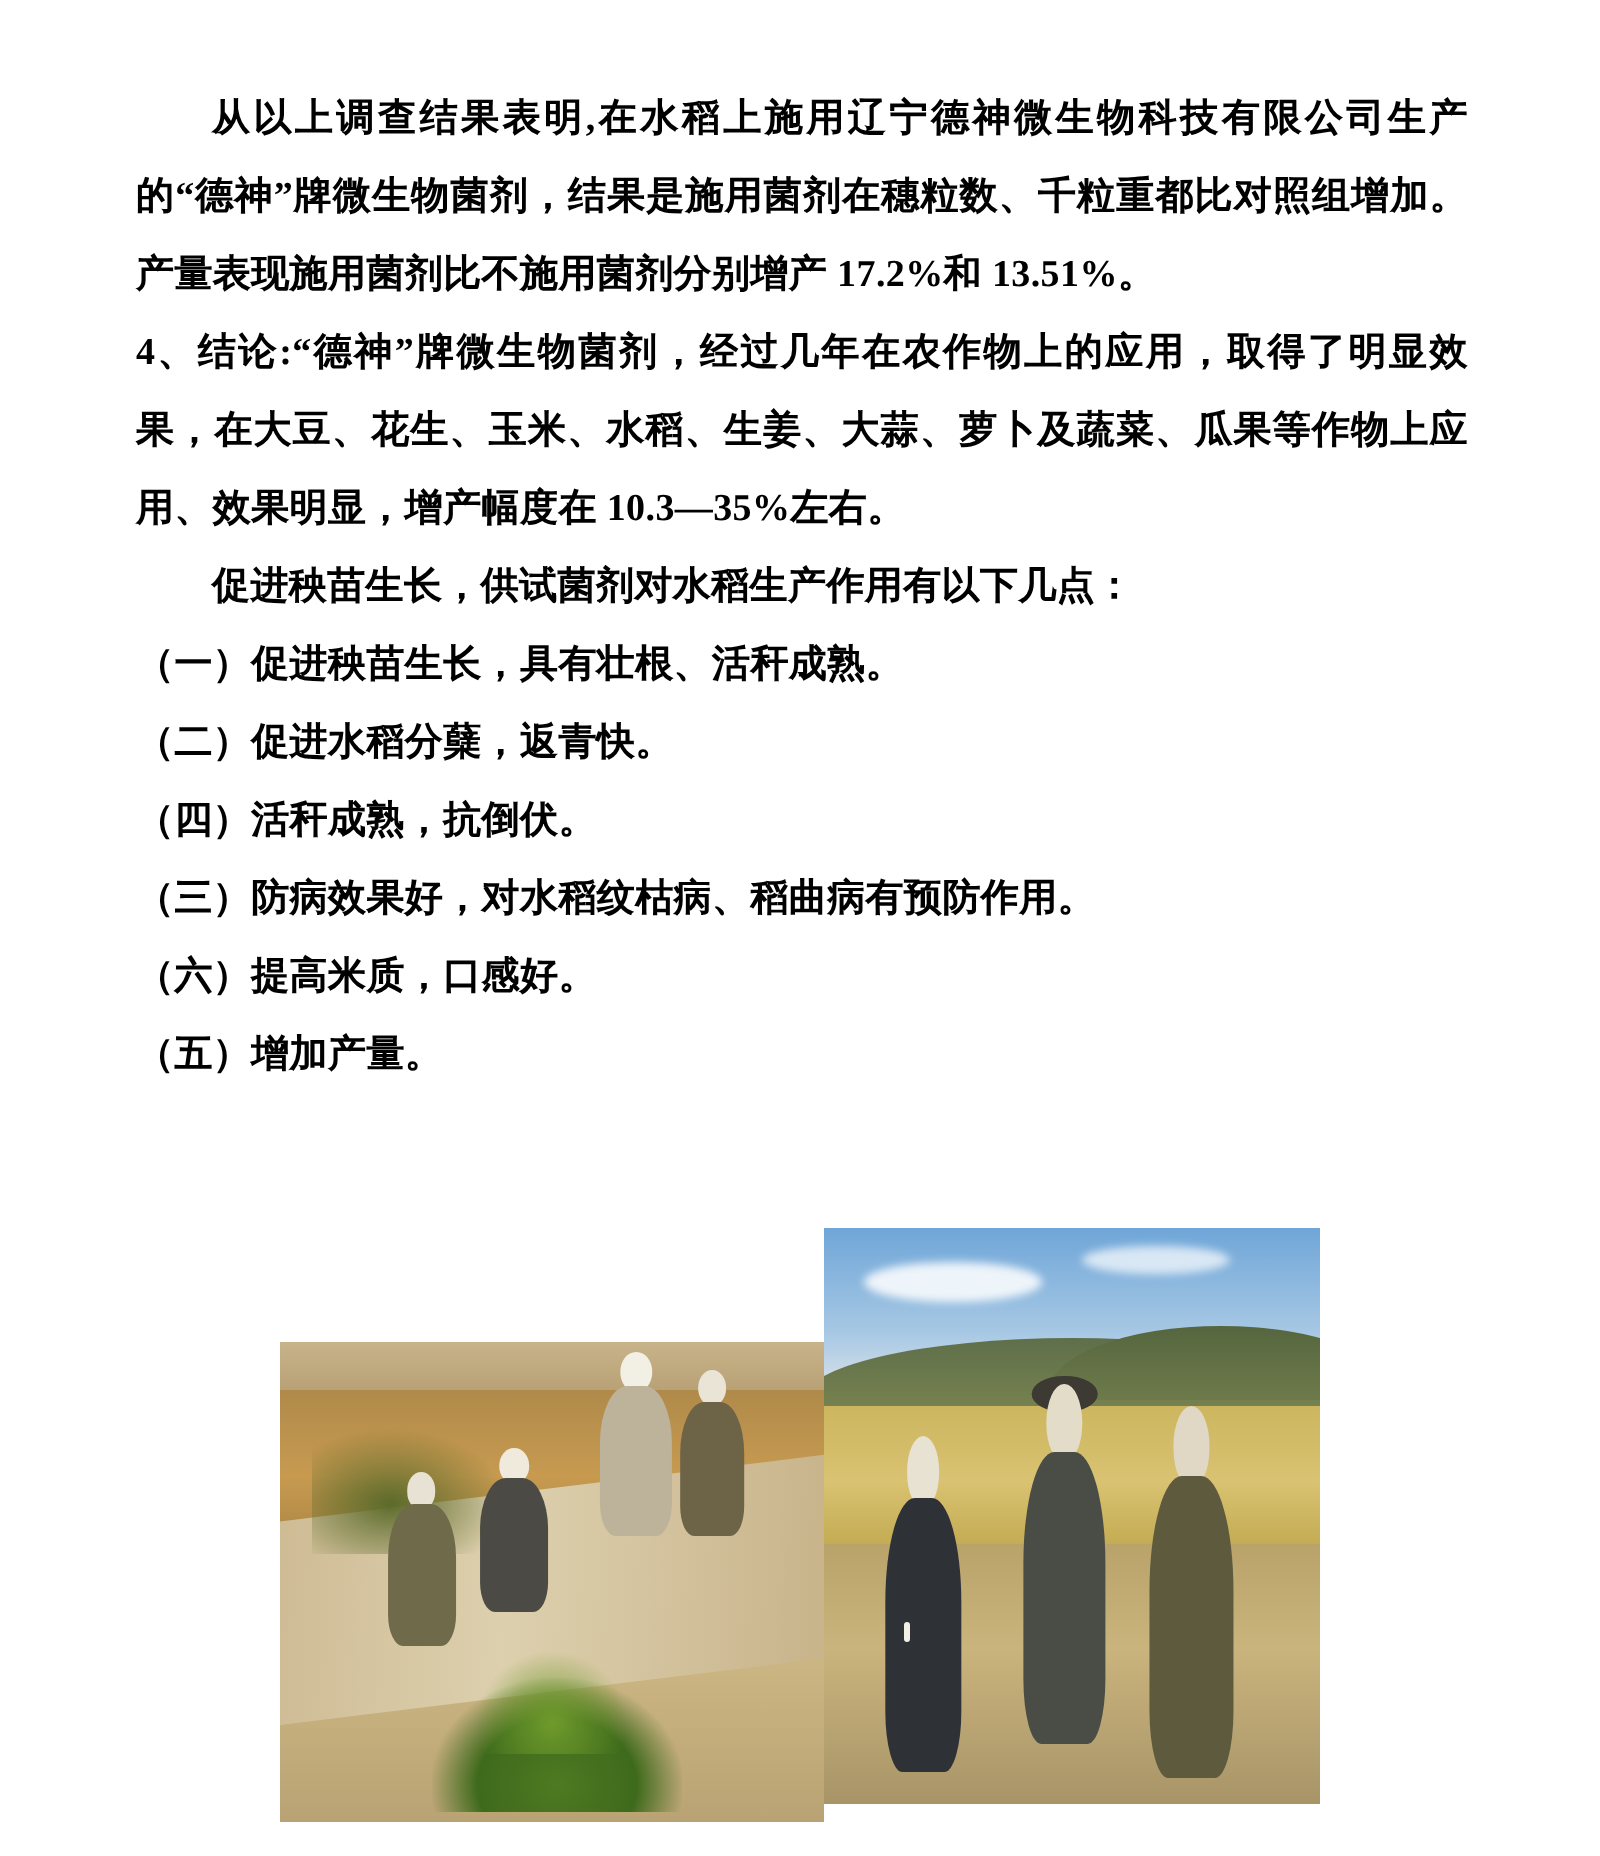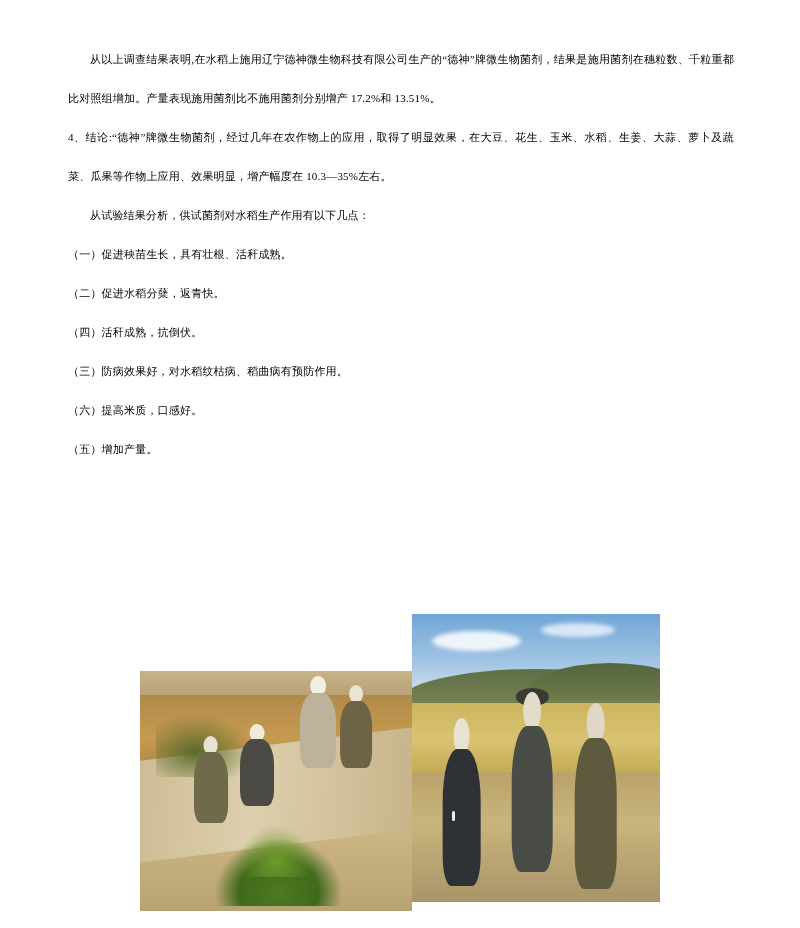--- a/index.html
+++ b/index.html
@@ -15,27 +15,27 @@
     overflow: hidden;
   }
   .page {
     position: relative;
     width: 800px;
     height: 928px;
     box-sizing: border-box;
     padding: 40px 66px 0 68px;
   }
   .para {
-    font-size: 11px;
+    font-size: 19px;
     line-height: 39px;
     text-align: justify;
     text-justify: inter-ideograph;
     letter-spacing: 0.2px;
     margin: 0;
-    font-weight: 400;
+    font-weight: 700;
   }
   .para.indent {
     text-indent: 2em;
   }
   .photos {
     position: absolute;
     left: 140px;
     top: 614px;
     width: 520px;
     height: 300px;
@@ -199,21 +199,21 @@
     border-radius: 2px;
   }
 </style>
 </head>
 <body>
 
 <div class="page">
 
   <p class="para indent">从以上调查结果表明,在水稻上施用辽宁德神微生物科技有限公司生产的“德神”牌微生物菌剂，结果是施用菌剂在穗粒数、千粒重都比对照组增加。产量表现施用菌剂比不施用菌剂分别增产 17.2%和 13.51%。</p>
   <p class="para">4、结论:“德神”牌微生物菌剂，经过几年在农作物上的应用，取得了明显效果，在大豆、花生、玉米、水稻、生姜、大蒜、萝卜及蔬菜、瓜果等作物上应用、效果明显，增产幅度在 10.3—35%左右。</p>
-  <p class="para indent">从试验结果分析，供试菌剂对水稻生产作用有以下几点：</p>
+  <p class="para indent">促进秧苗生长，供试菌剂对水稻生产作用有以下几点：</p>
   <p class="para">（一）促进秧苗生长，具有壮根、活秆成熟。</p>
   <p class="para">（二）促进水稻分蘖，返青快。</p>
   <p class="para">（四）活秆成熟，抗倒伏。</p>
   <p class="para">（三）防病效果好，对水稻纹枯病、稻曲病有预防作用。</p>
   <p class="para">（六）提高米质，口感好。</p>
   <p class="para">（五）增加产量。</p>
 
   <div class="photos">
 
     <div class="photo-left">

